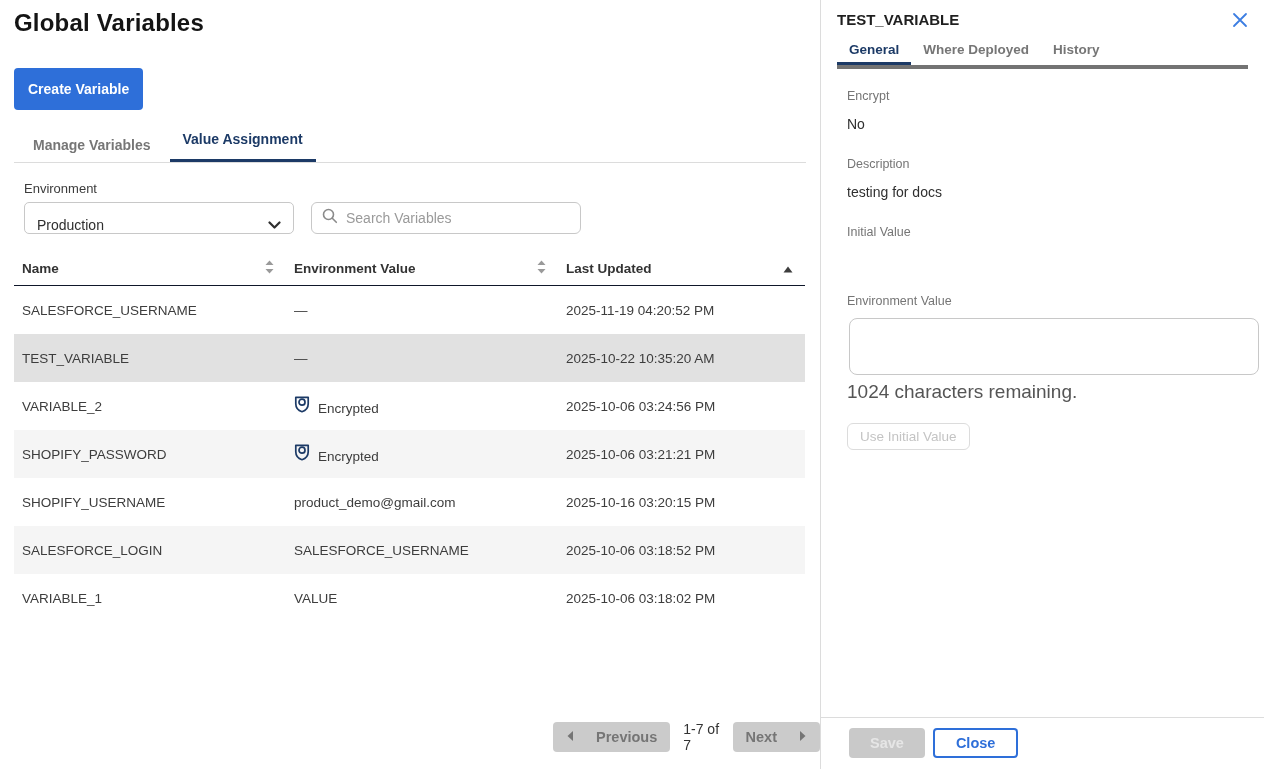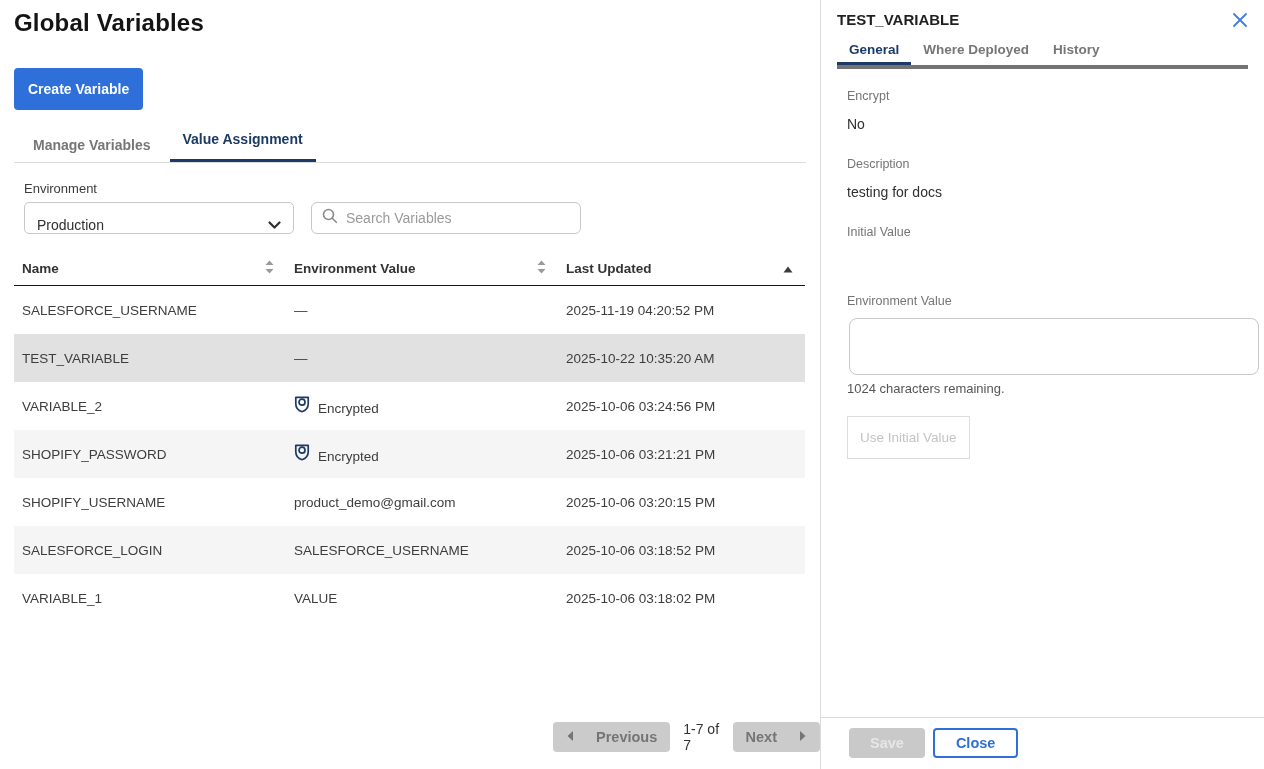--- a/index.html
+++ b/index.html
@@ -69,23 +69,23 @@
   .ptab.active { color: #1c3a66; border-bottom: 3px solid #1c3a66; padding-bottom: 5px; }
 
   .panel-body { padding: 20px 16px 0 26px; }
   .f-label { font-size: 12.5px; color: #757575; }
   .f-value { font-size: 14px; color: #2f2f2f; margin-top: 13px; }
   .f-gap { margin-top: 25px; }
   .f-gap-big { margin-top: 55px; }
   .env-textarea { display: block; width: 410px; height: 57px; margin: 10px 0 0 2px;
     border: 1px solid #c8c8c8; border-radius: 8px; resize: none; outline: none;
     font-family: "Liberation Sans", sans-serif; font-size: 14px; padding: 8px 10px; }
-  .remaining { font-size: 13px; color: #555; margin-top: 6px; }
+  .remaining { font-size: 19px; color: #555; margin-top: 6px; }
   .btn-ghost-disabled { margin-top: 20px; background: #fff; border: 1px solid #dcdcdc;
-    border-radius: 0; color: #c4c4c4; font-size: 13.5px; padding: 13px 12px; cursor: default; text-align: right; }
+    border-radius: 6px; color: #c4c4c4; font-size: 13.5px; padding: 5px 12px; cursor: default; text-align: right; }
 
   .panel-footer { position: absolute; left: 0; bottom: 0; width: 100%;
     border-top: 1px solid #dcdcdc; padding: 10px 16px 11px 28px; display: flex; gap: 8px; }
   .btn-save-disabled { background: #c9c9c9; color: #e6e6e6; font-weight: bold;
     font-size: 14.5px; border: none; border-radius: 4px; padding: 7px 21px; cursor: default; }
   .btn-close { background: #fff; color: #2e6fd9; font-weight: bold; font-size: 14.5px;
     border: 2px solid #2e6fd9; border-radius: 4px; padding: 5px 21px; cursor: pointer; }
 
   .sort-svg { display: inline-block; }
 </style>
@@ -194,21 +194,21 @@
           </span>
           <span>Encrypted</span>
         </span>
       </div>
       <div class="c3">2025-10-06 03:21:21 PM</div>
     </div>
 
     <div class="row">
       <div class="c1">SHOPIFY_USERNAME</div>
       <div class="c2">product_demo@gmail.com</div>
-      <div class="c3">2025-10-06 03:20:15 PM</div>
+      <div class="c3">2025-10-16 03:20:15 PM</div>
     </div>
 
     <div class="row striped">
       <div class="c1">SALESFORCE_LOGIN</div>
       <div class="c2">SALESFORCE_USERNAME</div>
       <div class="c3">2025-10-06 03:18:52 PM</div>
     </div>
 
     <div class="row">
       <div class="c1">VARIABLE_1</div>

